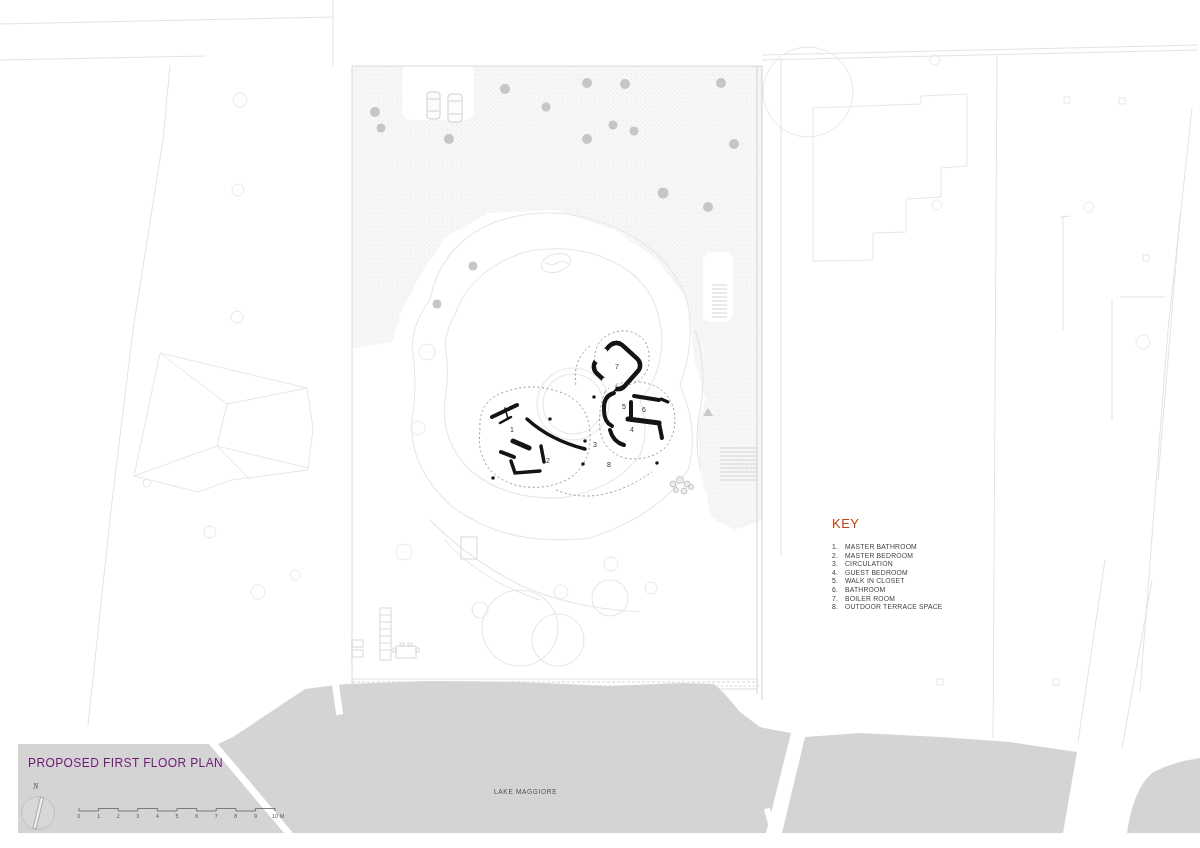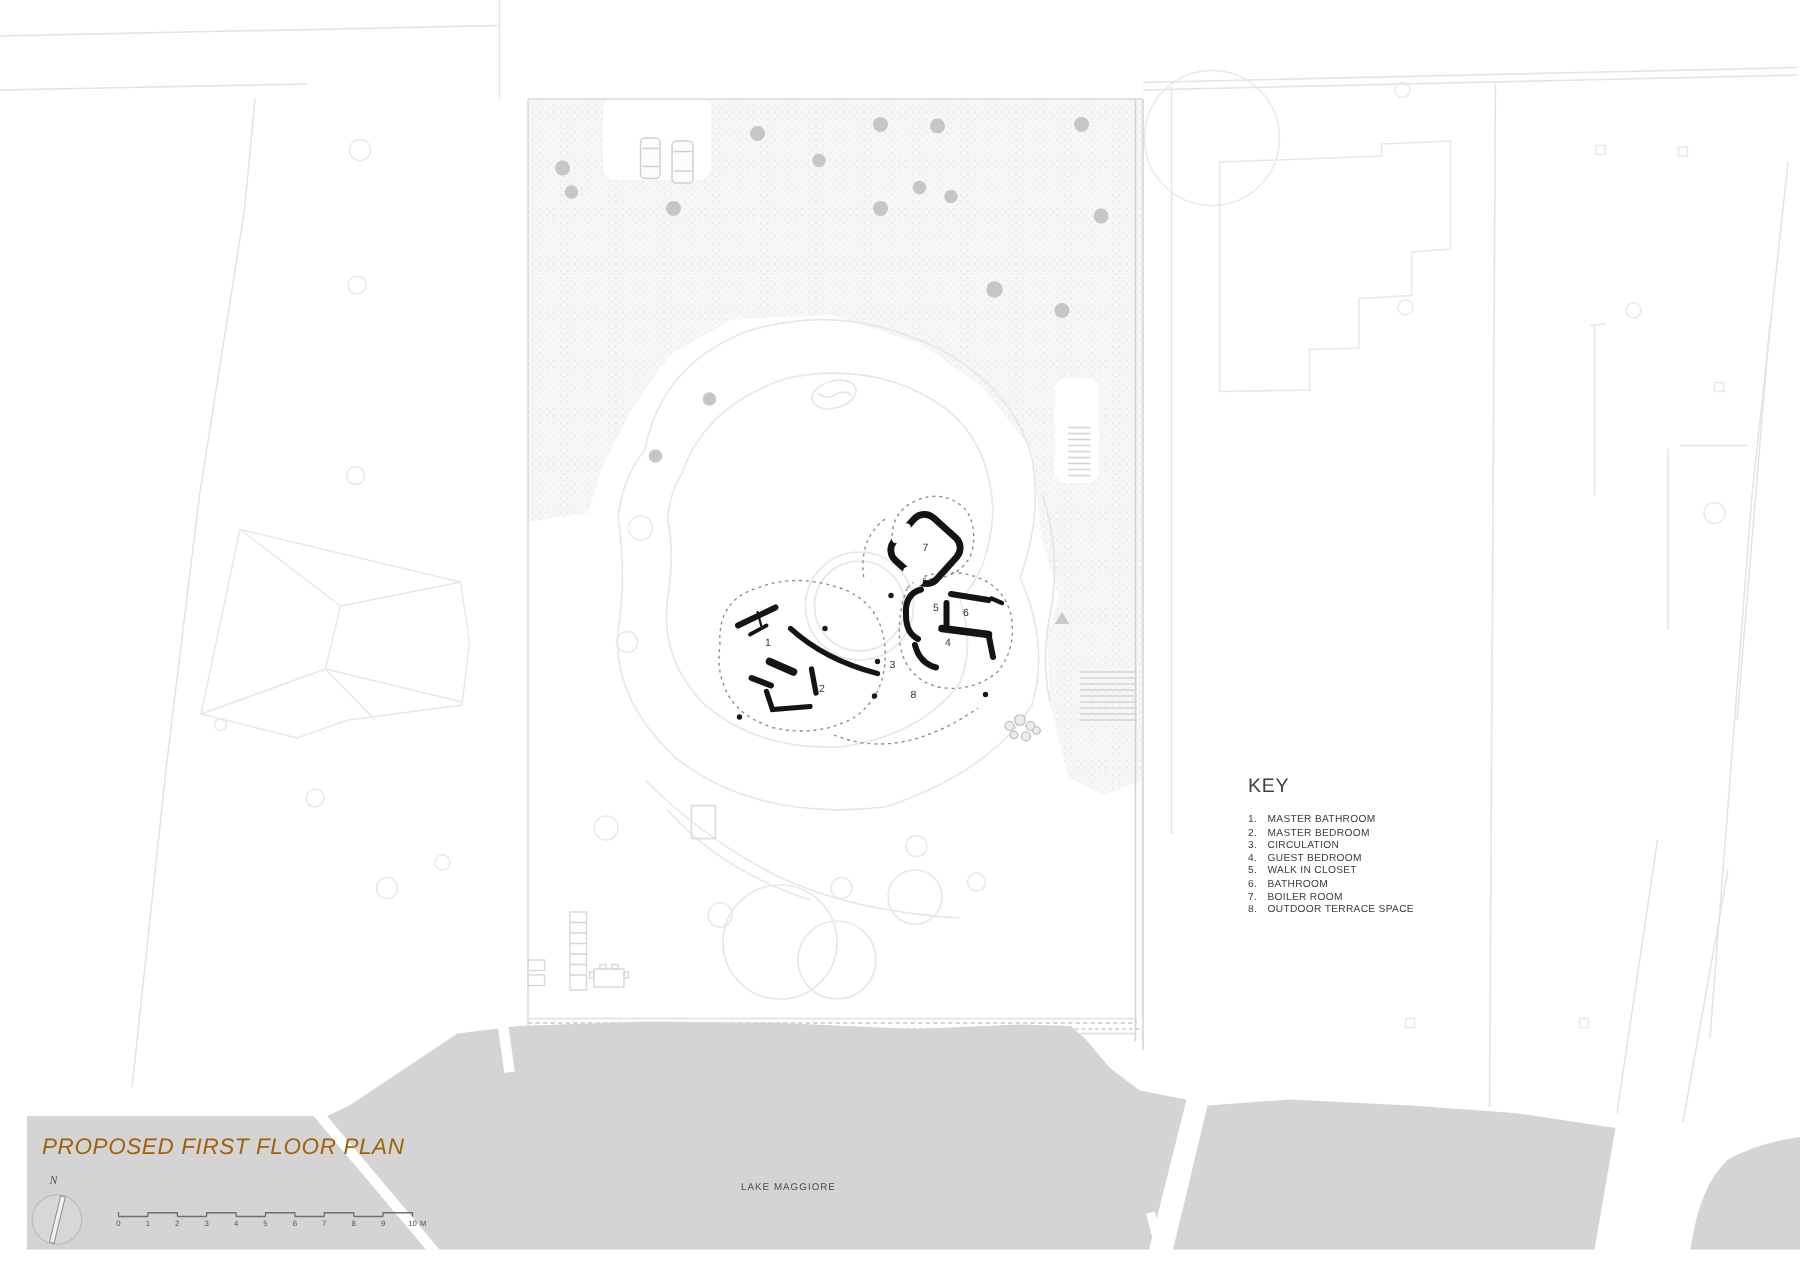--- a/index.html
+++ b/index.html
@@ -1,21 +1,21 @@
 <!DOCTYPE html>
 <html><head>
 <meta charset="utf-8">
 <style>
   html,body{margin:0;padding:0;background:#fff;}
   #sheet{position:relative;width:1200px;height:848px;background:#ffffff;overflow:hidden;
          font-family:"Liberation Sans",sans-serif;}
   #drawing{position:absolute;left:0;top:0;}
   .txt{position:absolute;white-space:nowrap;color:#3d3d3d;}
-  #plan-title{left:28px;top:756px;font-size:15px;letter-spacing:.4px;color:#a16207;font-style:italic;}
-  #key-head{left:832px;top:516px;font-size:13px;letter-spacing:.5px;color:#404040;}
+  #plan-title{left:28px;top:756px;font-size:12px;letter-spacing:.4px;color:#701a75;}
+  #key-head{left:832px;top:516px;font-size:13px;letter-spacing:.5px;color:#c2410c;}
   #key-list{position:absolute;left:832px;top:543px;}
   .key-row{display:flex;font-size:6.8px;line-height:8.6px;color:#3c3c3c;letter-spacing:.2px;}
   .key-num{width:13px;}
   #lake-label{left:494px;top:788px;font-size:6.5px;letter-spacing:.7px;color:#4a4a4a;}
   #north-n{left:33px;top:782px;font-family:"Liberation Serif",serif;font-style:italic;font-size:8px;color:#555;}
   .scale-label{position:absolute;top:813px;font-size:5.2px;color:#555;transform:translateX(-50%);}
   #scale-unit{position:absolute;left:280px;top:813px;font-size:5.2px;color:#555;}
   .room-marker{position:absolute;font-size:7px;color:#333;transform:translate(-50%,-50%);}
 </style>
 </head>

